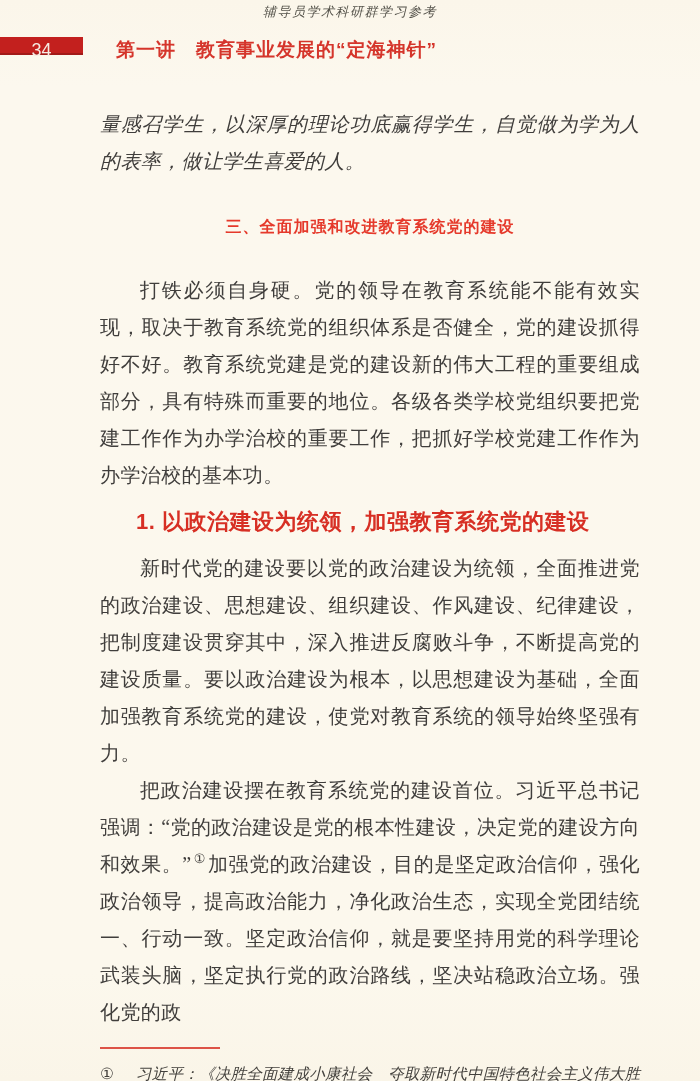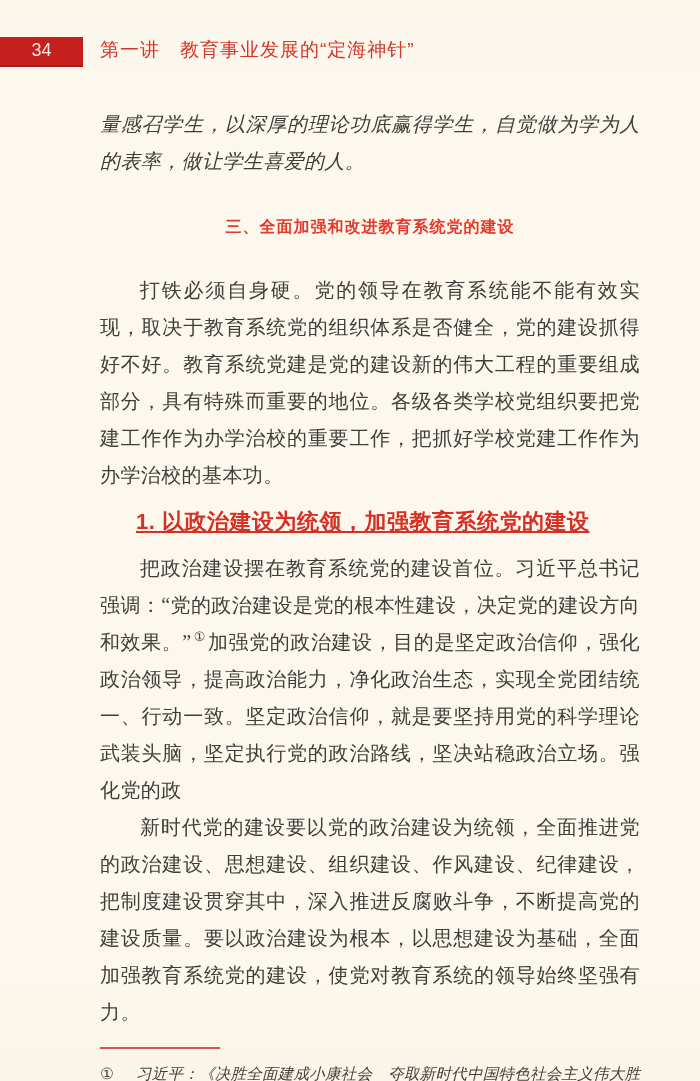--- a/index.html
+++ b/index.html
@@ -33,36 +33,36 @@
     top: 37px;
     left: 0;
     width: 100%;
     height: 26px;
   }
   .page-badge {
     position: absolute;
     left: 0;
     top: 0;
     width: 83px;
-    height: 30px;
+    height: 18px;
     background: #c3201e;
     box-shadow: inset 0 -2px 0 #a21a18;
     color: #f6eae2;
     font-family: "Liberation Sans", sans-serif;
     font-size: 18px;
     line-height: 26px;
     text-align: center;
   }
   .chapter-title {
     position: absolute;
-    left: 100px;
+    left: 116px;
     top: 0;
     color: #d5352b;
     font-family: "Liberation Sans", sans-serif;
-    font-weight: normal;
+    font-weight: bold;
     font-size: 19px;
     line-height: 26px;
     letter-spacing: 1px;
   }
   .content {
     position: absolute;
     left: 100px;
     top: 106px;
     width: 540px;
   }
@@ -87,21 +87,20 @@
   }
   .subsection-heading {
     margin: 13px 0 13px 0;
     padding-left: 36px;
     font-family: "Liberation Sans", sans-serif;
     font-weight: bold;
     font-size: 22px;
     line-height: 30px;
     color: #d72f24;
     letter-spacing: 0.5px;
-    text-decoration: underline;
   }
   .fn-ref {
     font-size: 13px;
     line-height: 0;
     vertical-align: super;
     padding: 0 2px;
   }
   .footnote-divider {
     width: 120px;
     height: 0;
@@ -122,39 +121,40 @@
   .fn-text {
     flex: 1;
     text-align: justify;
   }
 </style>
 </head>
 <body>
 
 <div class="page">
 
+  <div class="watermark">辅导员学术科研群学习参考</div>
 
   <div class="header-row">
     <div class="page-badge">34</div>
     <div class="chapter-title">第一讲　教育事业发展的“定海神针”</div>
   </div>
 
   <div class="content">
 
     <p class="para no-indent">量感召学生，以深厚的理论功底赢得学生，自觉做为学为人的表率，做让学生喜爱的人。</p>
 
     <h2 class="section-heading">三、全面加强和改进教育系统党的建设</h2>
 
     <p class="para">打铁必须自身硬。党的领导在教育系统能不能有效实现，取决于教育系统党的组织体系是否健全，党的建设抓得好不好。教育系统党建是党的建设新的伟大工程的重要组成部分，具有特殊而重要的地位。各级各类学校党组织要把党建工作作为办学治校的重要工作，把抓好学校党建工作作为办学治校的基本功。</p>
 
     <h3 class="subsection-heading">1. 以政治建设为统领，加强教育系统党的建设</h3>
 
+    <p class="para">新时代党的建设要以党的政治建设为统领，全面推进党的政治建设、思想建设、组织建设、作风建设、纪律建设，把制度建设贯穿其中，深入推进反腐败斗争，不断提高党的建设质量。要以政治建设为根本，以思想建设为基础，全面加强教育系统党的建设，使党对教育系统的领导始终坚强有力。</p>
+
     <p class="para"><span>把政治建设摆在教育系统党的建设首位。习近平总书记强调：“党的政治建设是党的根本性建设，决定党的建设方向和效果。”</span><sup class="fn-ref">①</sup><span>加强党的政治建设，目的是坚定政治信仰，强化政治领导，提高政治能力，净化政治生态，实现全党团结统一、行动一致。坚定政治信仰，就是要坚持用党的科学理论武装头脑，坚定执行党的政治路线，坚决站稳政治立场。强化党的政</span></p>
-
-    <p class="para">新时代党的建设要以党的政治建设为统领，全面推进党的政治建设、思想建设、组织建设、作风建设、纪律建设，把制度建设贯穿其中，深入推进反腐败斗争，不断提高党的建设质量。要以政治建设为根本，以思想建设为基础，全面加强教育系统党的建设，使党对教育系统的领导始终坚强有力。</p>
 
     <div class="footnote-divider"></div>
 
     <div class="footnote">
       <span class="fn-marker">①</span>
       <span class="fn-text">习近平：《决胜全面建成小康社会　夺取新时代中国特色社会主义伟大胜利——在中国共产党第十九次全国代表大会上的报告》，人民出版社2017年版，第62页。</span>
     </div>
 
   </div>
 </div>

